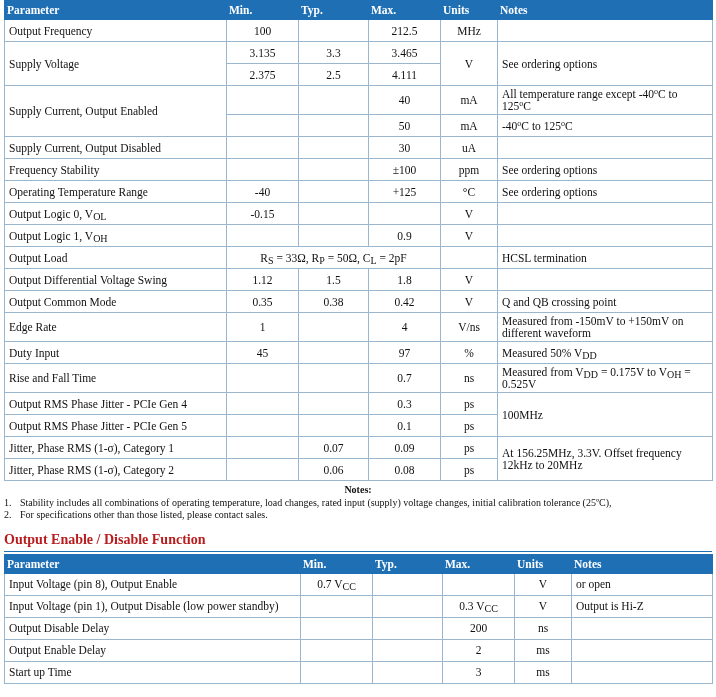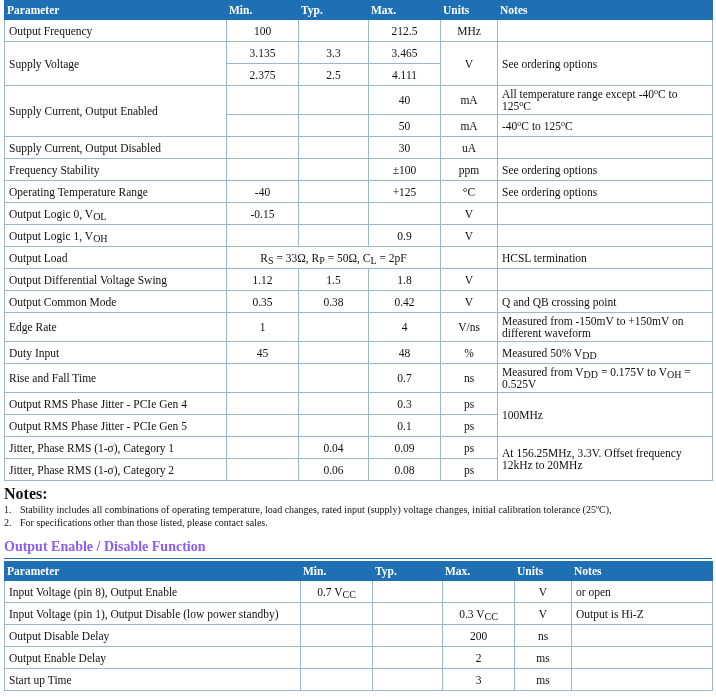--- a/index.html
+++ b/index.html
@@ -44,27 +44,27 @@
   }
   td.c { text-align: center; }
   td.l { text-align: left; margin-left: 9px; }
   sub { font-size: 10px; vertical-align: baseline; position: relative; top: 2px; text-align: right; }
   sup { font-size: 8px; vertical-align: baseline; position: relative; top: -4px; }
   .notes-block {
     margin-top: 3px;
     font-size: 10px;
     line-height: 1.25;
   }
-  .notes-title { font-weight: bold; font-size: 16px; }
+  .notes-title { font-weight: bold; font-size: 10px; text-align: center; }
   .note-row { display: flex; }
   .note-num { width: 16px; flex: 0 0 16px; }
   .note-text { flex: 1; }
   .note-cont { margin-left: 16px; }
   .section-title {
-    color: #8b5cf6;
+    color: #b91c1c;
     font-weight: bold;
     font-size: 14px;
     margin: 10px 0 3px 0;
     font-family: "Liberation Serif", serif;
   }
   .hr-blue {
     border: none;
     border-top: 1px solid #1F6FB5;
     margin: 0 0 2px 0;
   }
@@ -197,21 +197,21 @@
         <td class="c">1</td>
         <td class="c"></td>
         <td class="c">4</td>
         <td class="c">V/ns</td>
         <td class="l">Measured from -150mV to +150mV on different waveform</td>
       </tr>
       <tr>
         <td class="l">Duty Input</td>
         <td class="c">45</td>
         <td class="c"></td>
-        <td class="c">48</td>
+        <td class="c">97</td>
         <td class="c">%</td>
         <td class="l">Measured 50% V<sub>DD</sub></td>
       </tr>
       <tr>
         <td class="l">Rise and Fall Time</td>
         <td class="c"></td>
         <td class="c"></td>
         <td class="c">0.7</td>
         <td class="c">ns</td>
         <td class="l">Measured from V<sub>DD</sub> = 0.175V to V<sub>OH</sub> = 0.525V</td>
@@ -227,21 +227,21 @@
       <tr>
         <td class="l">Output RMS Phase Jitter - PCIe Gen 5</td>
         <td class="c"></td>
         <td class="c"></td>
         <td class="c">0.1</td>
         <td class="c">ps</td>
       </tr>
       <tr>
         <td class="l">Jitter, Phase RMS (1-σ), Category 1</td>
         <td class="c"></td>
-        <td class="c">0.04</td>
+        <td class="c">0.07</td>
         <td class="c">0.09</td>
         <td class="c">ps</td>
         <td class="l" rowspan="2">At 156.25MHz, 3.3V. Offset frequency 12kHz to 20MHz</td>
       </tr>
       <tr>
         <td class="l">Jitter, Phase RMS (1-σ), Category 2</td>
         <td class="c"></td>
         <td class="c">0.06</td>
         <td class="c">0.08</td>
         <td class="c">ps</td>

